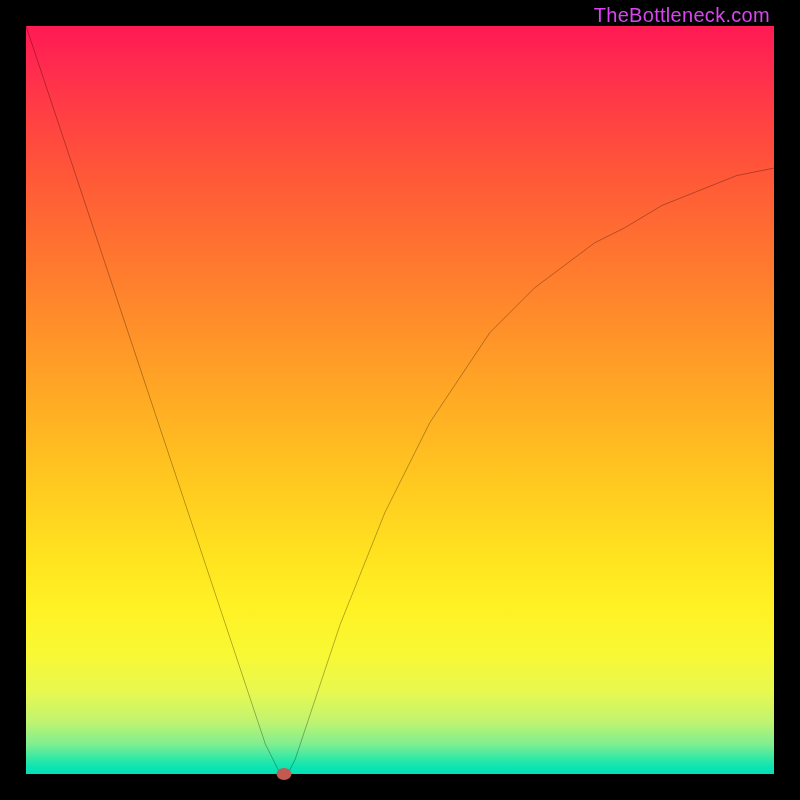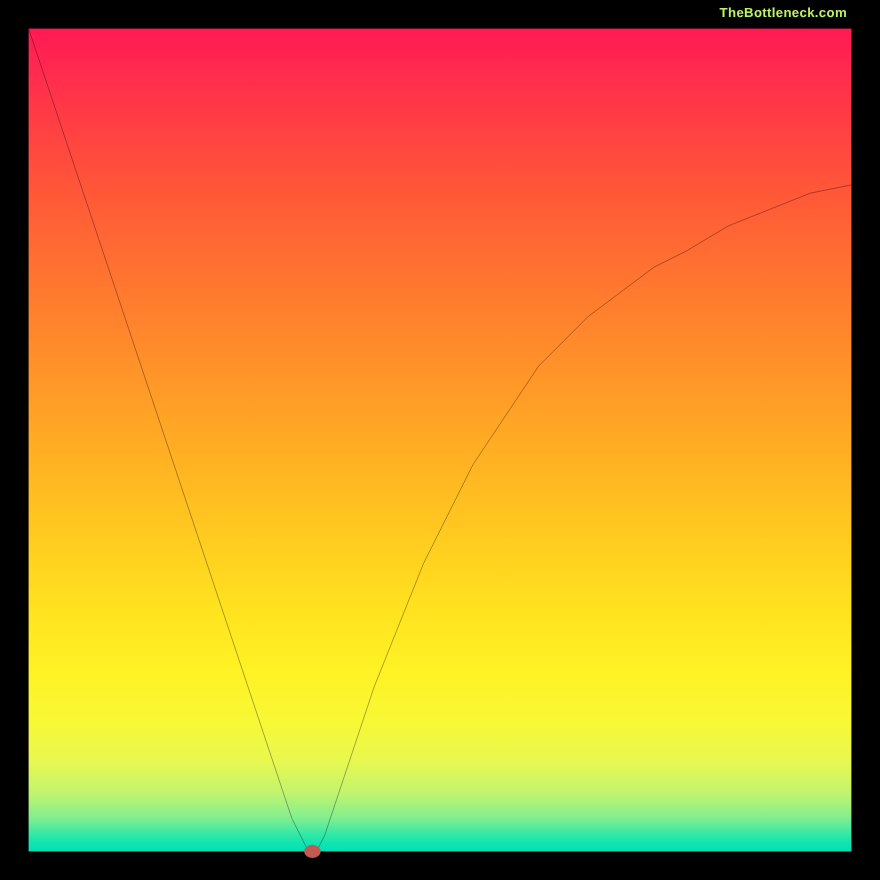--- a/index.html
+++ b/index.html
@@ -7,23 +7,23 @@
     width: 800px;
     height: 800px;
     background: #000;
     position: relative;
     font-family: Arial, Helvetica, sans-serif;
   }
   .watermark {
     position: absolute;
     top: 4px;
     right: 30px;
-    color: #bef264;
-    font-size: 12px;
-    font-weight: 700;
+    color: #d946ef;
+    font-size: 20px;
+    font-weight: 400;
     z-index: 10;
     letter-spacing: 0.3px;
   }
   .plot-area {
     position: absolute;
     left: 26px;
     top: 26px;
     width: 748px;
     height: 748px;
     background: linear-gradient(to bottom,

